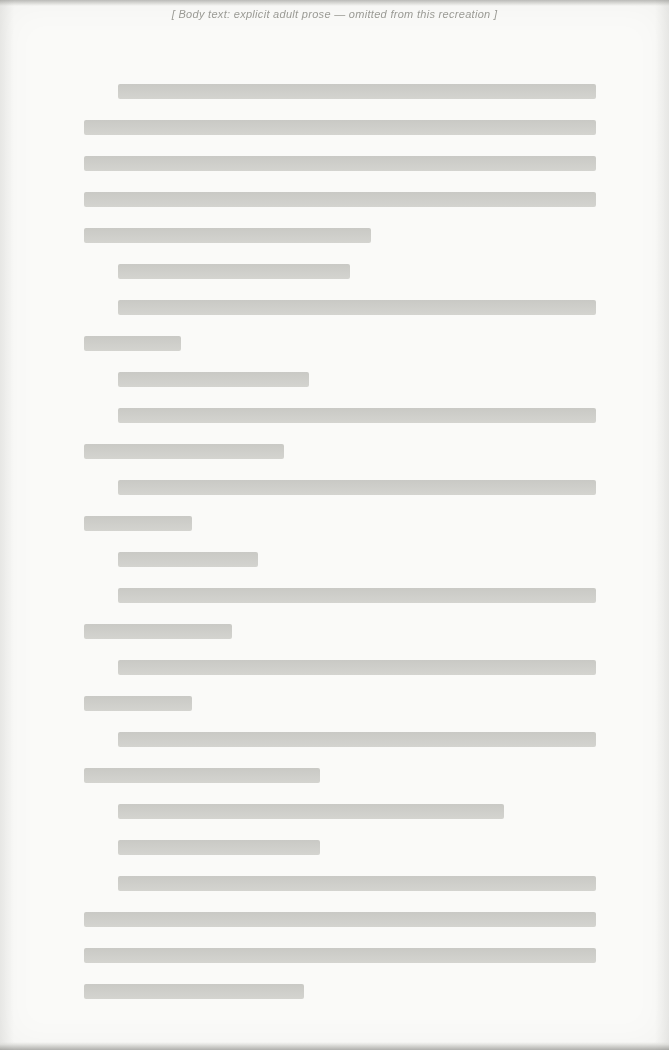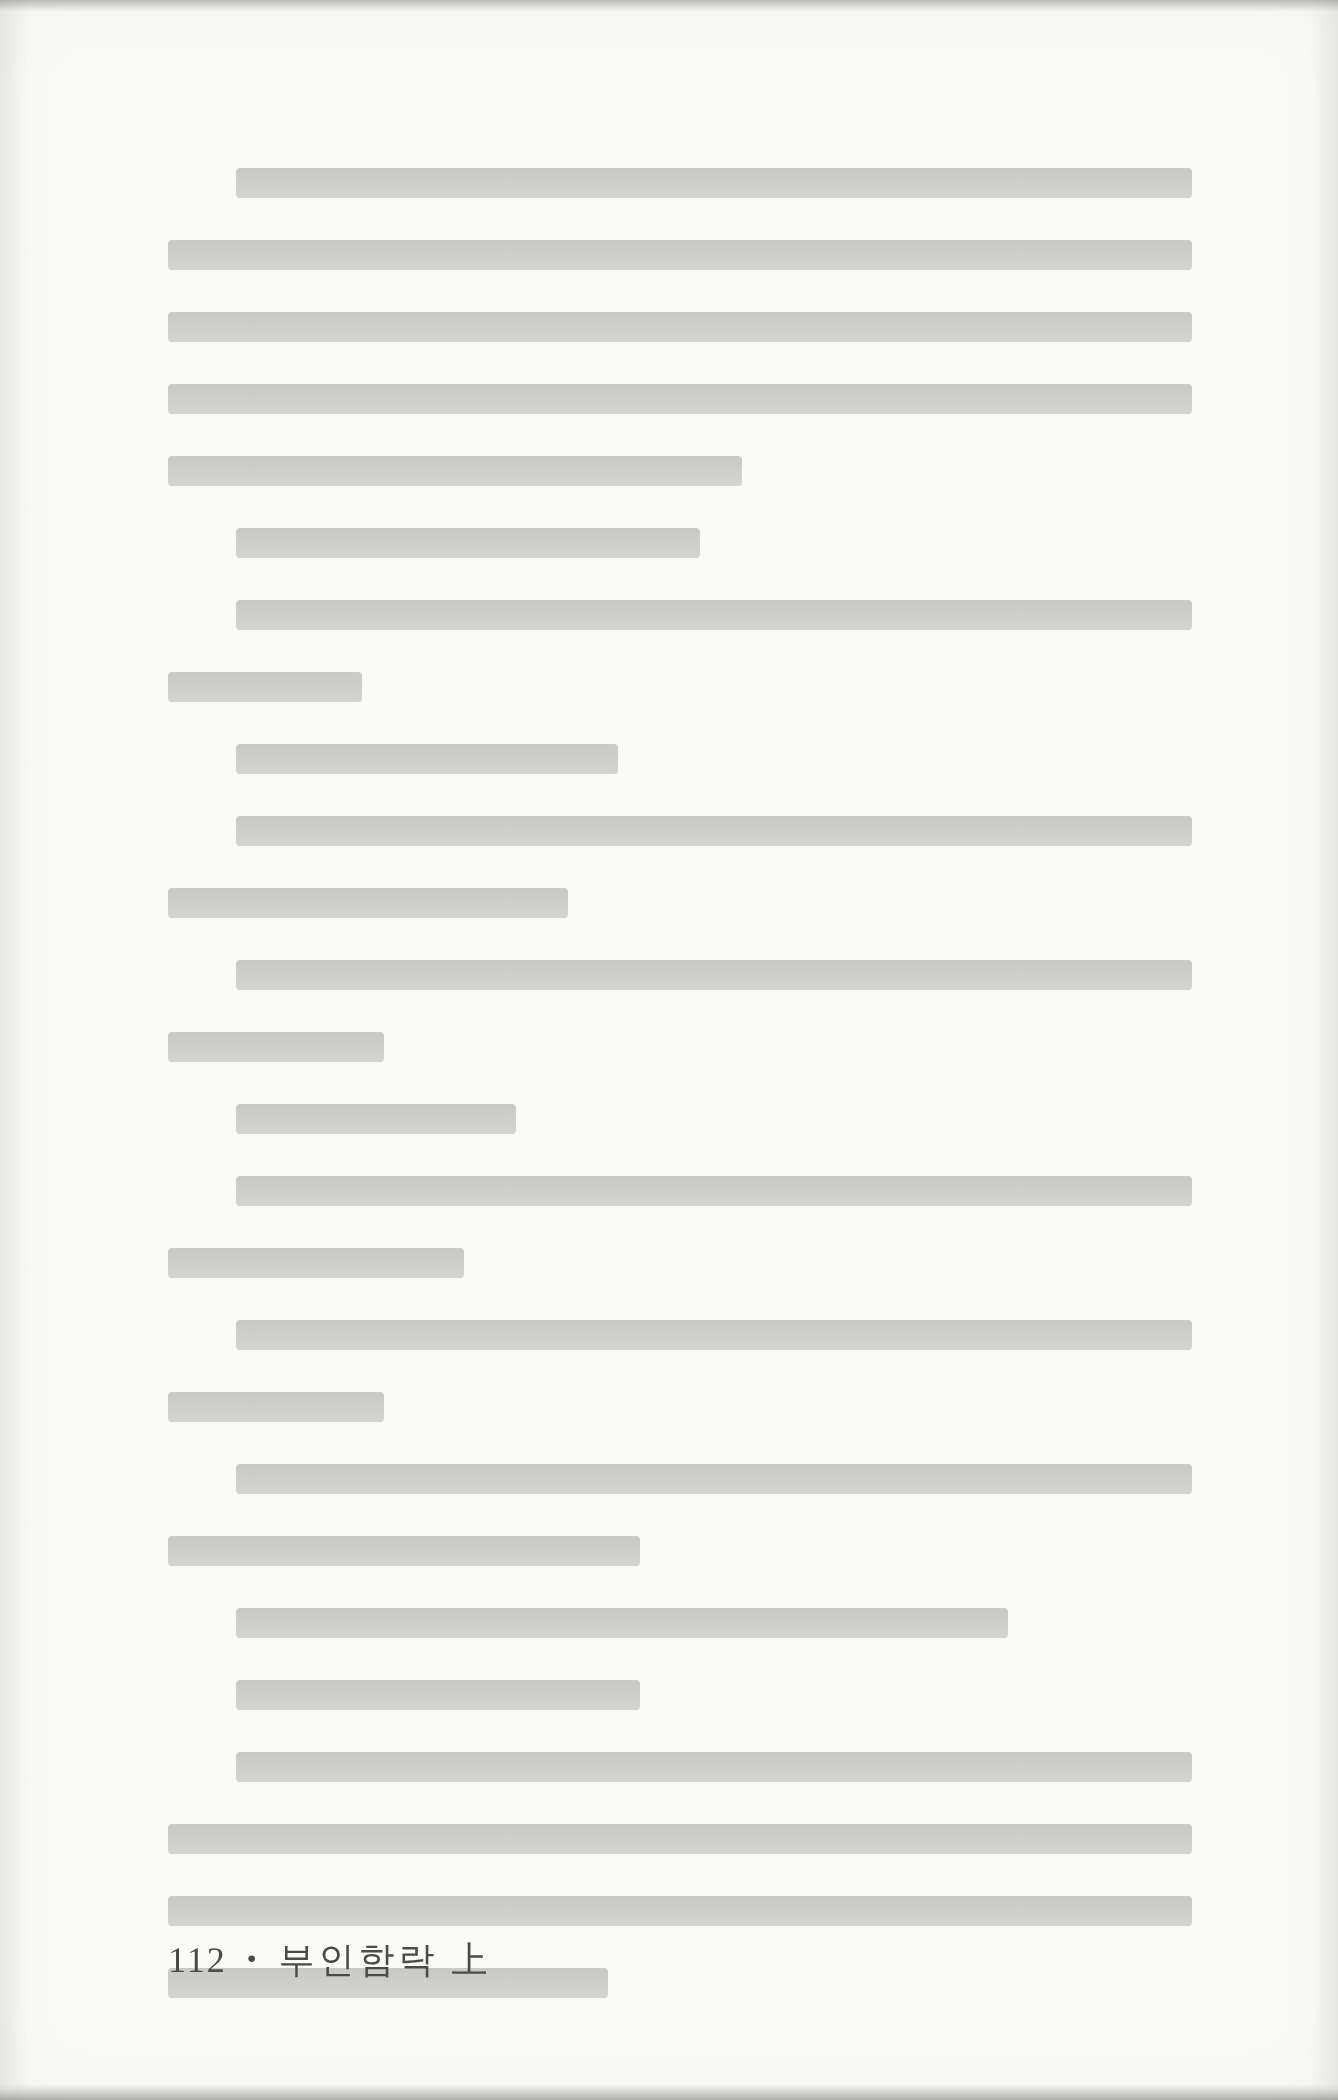--- a/index.html
+++ b/index.html
@@ -94,20 +94,21 @@
   }
 </style>
 </head>
 <body>
 
 <div class="page">
   <div class="scan-edge-top"></div>
   <div class="scan-shadow-left"></div>
   <div class="scan-shadow-right"></div>
 
+  <div class="omission-notice">[ Body text: explicit adult prose — omitted from this recreation ]</div>
 
   <div class="text-block" id="body-lines">
 
   <div class="line indent" style="width: calc(100% - 34px);"></div>
       <div class="line" style="width: 100%;"></div>
       <div class="line" style="width: 100%;"></div>
       <div class="line" style="width: 100%;"></div>
       <div class="line" style="width: 56%;"></div>
       <div class="line indent" style="width: calc(52% - 34px);"></div>
       <div class="line indent" style="width: calc(100% - 34px);"></div>
@@ -125,18 +126,15 @@
       <div class="line indent" style="width: calc(100% - 34px);"></div>
       <div class="line" style="width: 46%;"></div>
       <div class="line indent" style="width: calc(82% - 34px);"></div>
       <div class="line indent" style="width: calc(46% - 34px);"></div>
       <div class="line indent" style="width: calc(100% - 34px);"></div>
       <div class="line" style="width: 100%;"></div>
       <div class="line" style="width: 100%;"></div>
       <div class="line" style="width: 43%;"></div>
     </div>
 
-  <div class="footer">
-    <span class="page-number">112</span><span class="separator">•</span><span class="book-title">부인함락 上</span>
-  </div>
 
   <div class="scan-edge-bottom"></div>
 </div>
 
 </body></html>

